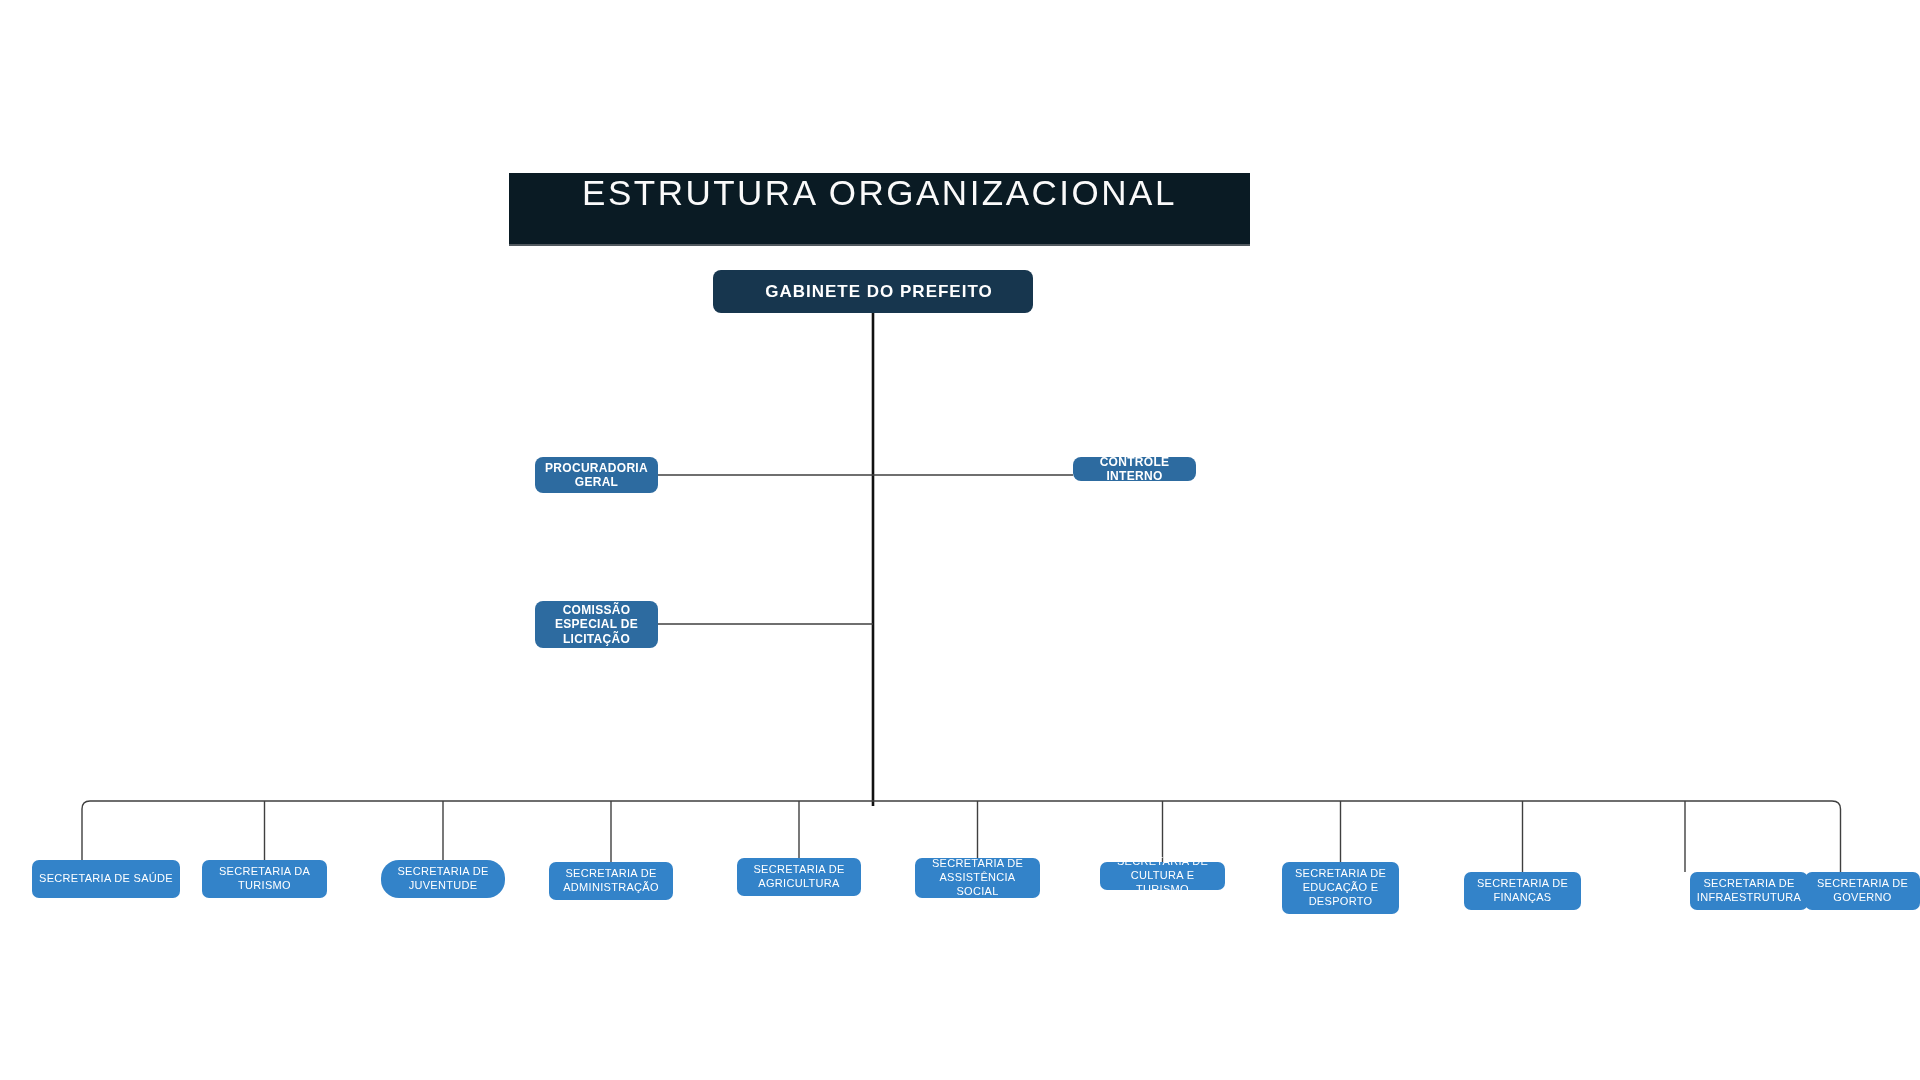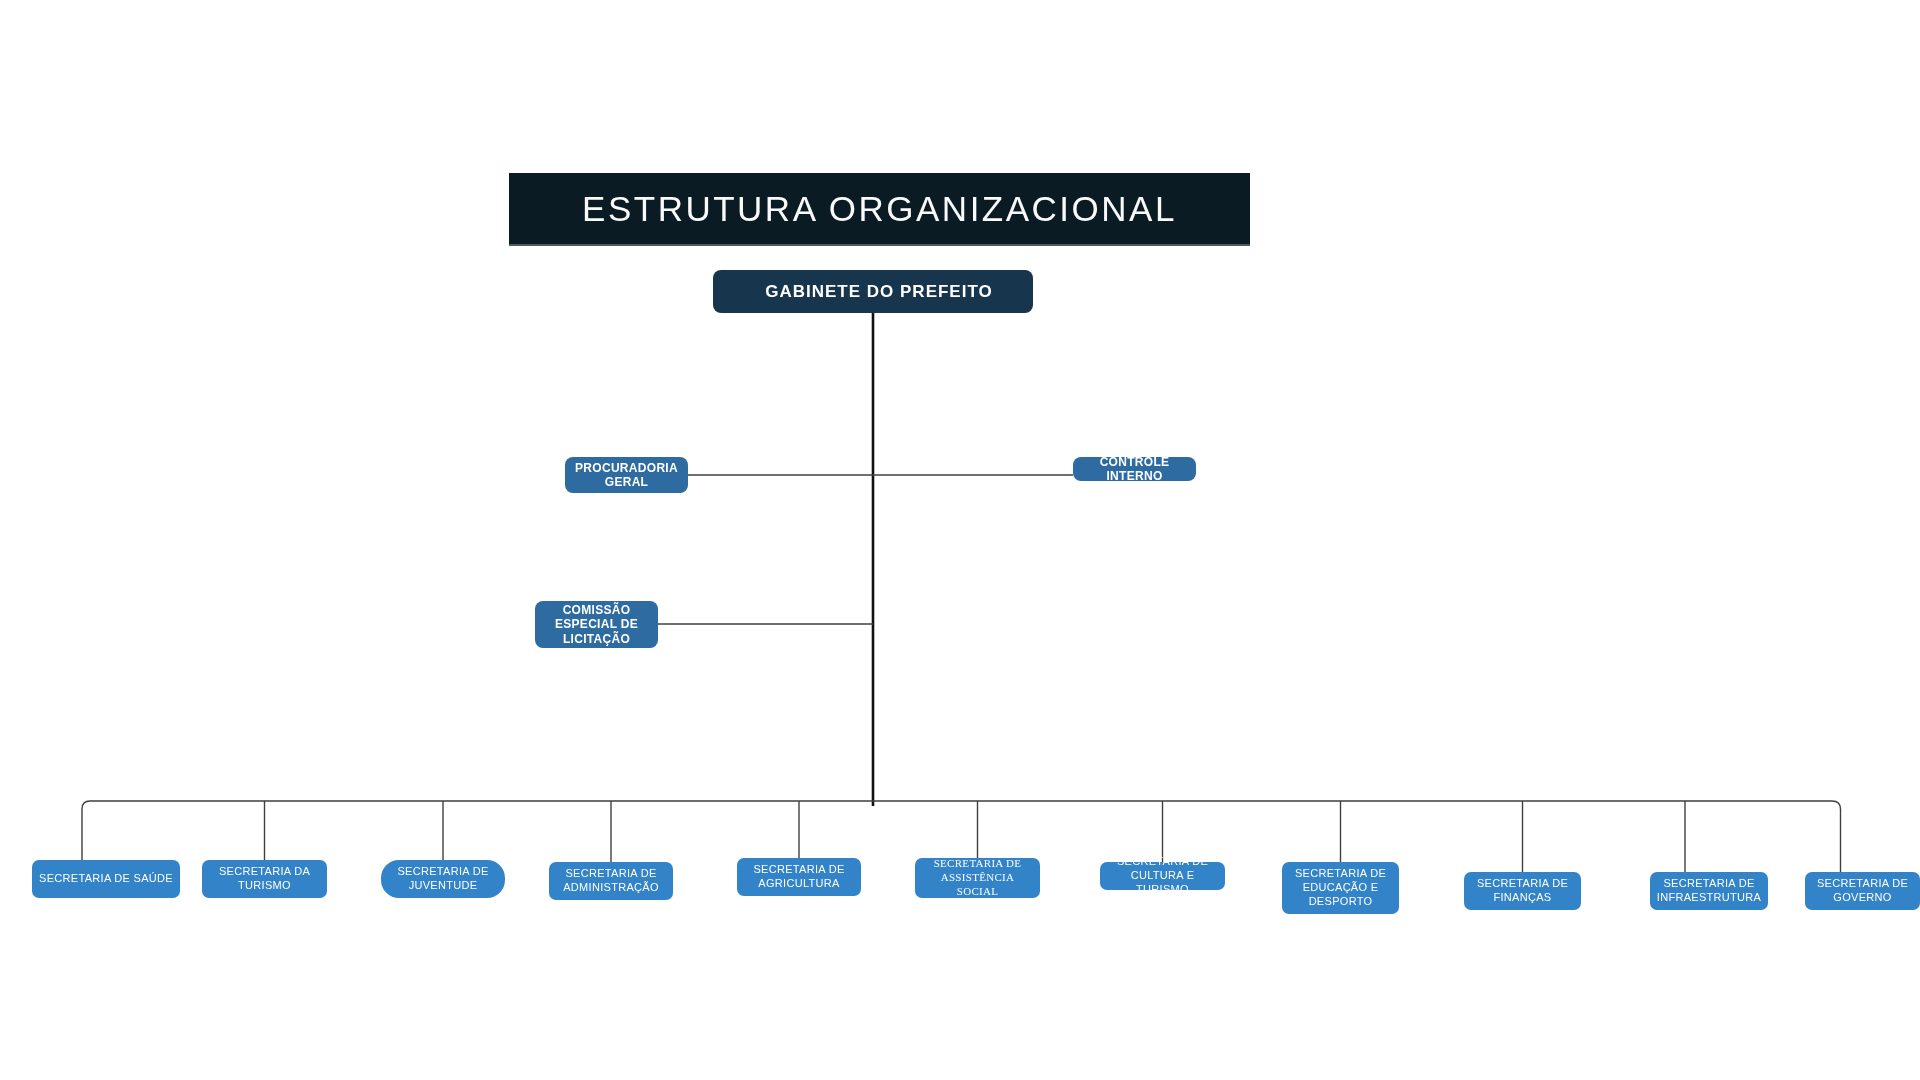--- a/index.html
+++ b/index.html
@@ -9,21 +9,21 @@
     background:#ffffff;
     overflow:hidden;
     font-family:"Liberation Sans", sans-serif;
   }
   .abs{position:absolute;box-sizing:border-box;}
   
   .title-banner{
     left:509px;top:173px;width:741px;height:73px;
     background:#0a1b24;
     border-bottom:2px solid #51595f;
-    display:flex;align-items:center;justify-content:center;
+    display:flex;align-items:flex-start;justify-content:center;
   }
   .title-banner span{
     color:#fafafa;
     font-size:35px;
     letter-spacing:2.5px;
     font-weight:400;
     white-space:nowrap;
   }
   
   .node{
@@ -35,40 +35,40 @@
     left:713px;top:270px;width:320px;height:43px;
     background:#17364e;
     font-weight:bold;font-size:17px;letter-spacing:1px;padding-left:12px;
   }
   .node-staff{
     background:#2d6ba0;
     font-weight:bold;font-size:12px;line-height:1.18;
     letter-spacing:.3px;
     padding:3px 6px;
   }
-  .staff-0{left:565px;top:457px;width:123px;height:36px;}
+  .staff-0{left:535px;top:457px;width:123px;height:36px;}
   .staff-1{left:1073px;top:457px;width:123px;height:24px;}
   .staff-2{left:535px;top:601px;width:123px;height:47px;}
   .node-sec{
     background:#3383c9;
     font-weight:400;font-size:11px;line-height:1.25;
     letter-spacing:.3px;
     padding:3px 5px;
     border-radius:7px;
   }
   .sec-0{left:32px;top:860px;width:148px;height:38px;}
   .sec-1{left:202px;top:860px;width:125px;height:38px;}
   .sec-2{left:381px;top:860px;width:124px;height:38px;border-radius:18px;}
   .sec-3{left:549px;top:862px;width:124px;height:38px;}
   .sec-4{left:737px;top:858px;width:124px;height:38px;}
-  .sec-5{left:915px;top:858px;width:125px;height:40px;font-family:Liberation Serif, serif;}
+  .sec-5{left:915px;top:858px;width:125px;height:40px;}
   .sec-6{left:1100px;top:862px;width:125px;height:28px;}
   .sec-7{left:1282px;top:862px;width:117px;height:52px;}
   .sec-8{left:1464px;top:872px;width:117px;height:38px;}
-  .sec-9{left:1650px;top:872px;width:118px;height:38px;}
+  .sec-9{left:1690px;top:872px;width:118px;height:38px;}
   .sec-10{left:1783px;top:872px;width:115px;height:38px;margin-left:22px;}
   svg.connectors{left:0;top:0;width:1920px;height:1080px;pointer-events:none;}
 </style>
 </head>
 <body>
 
 <div id="canvas">
 
   <svg class="connectors abs" viewBox="0 0 1920 1080">
 

